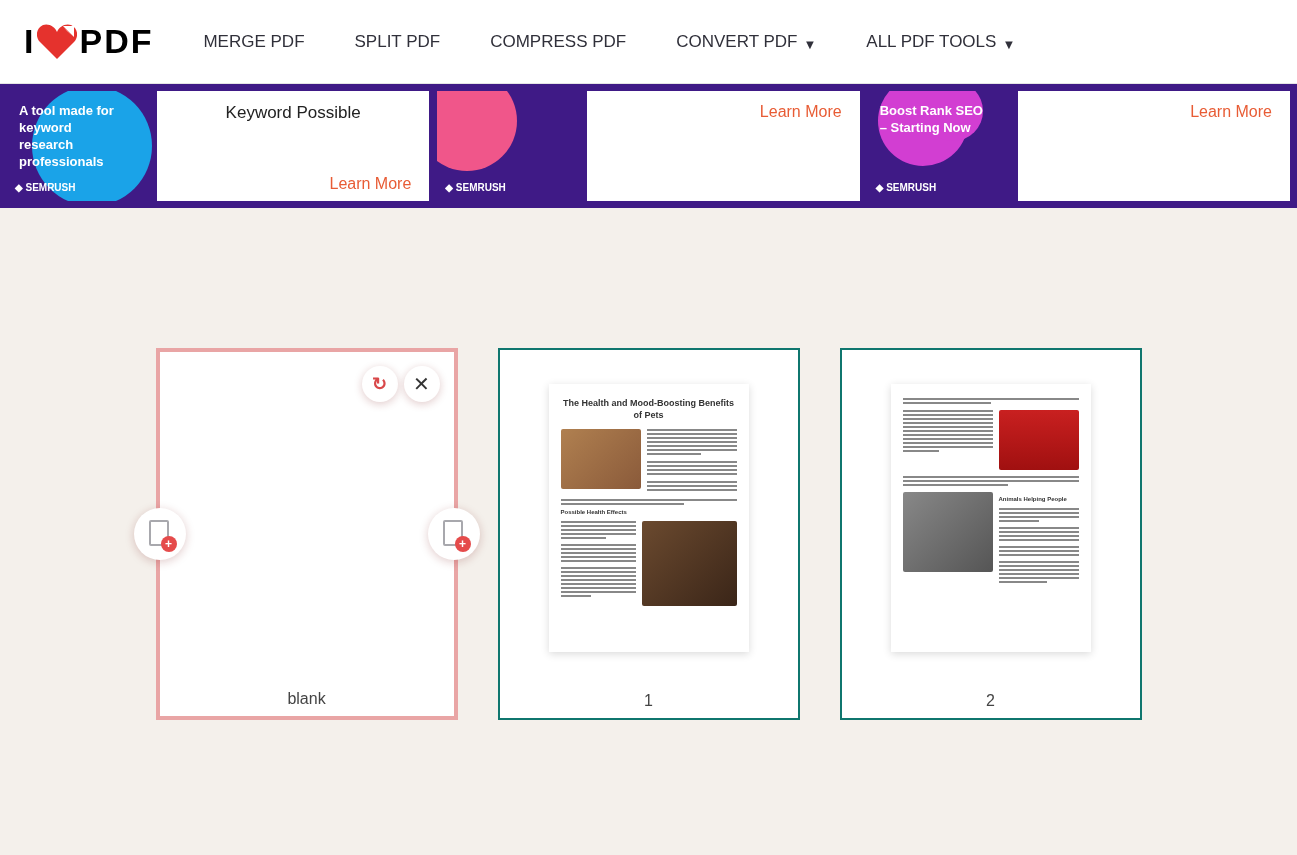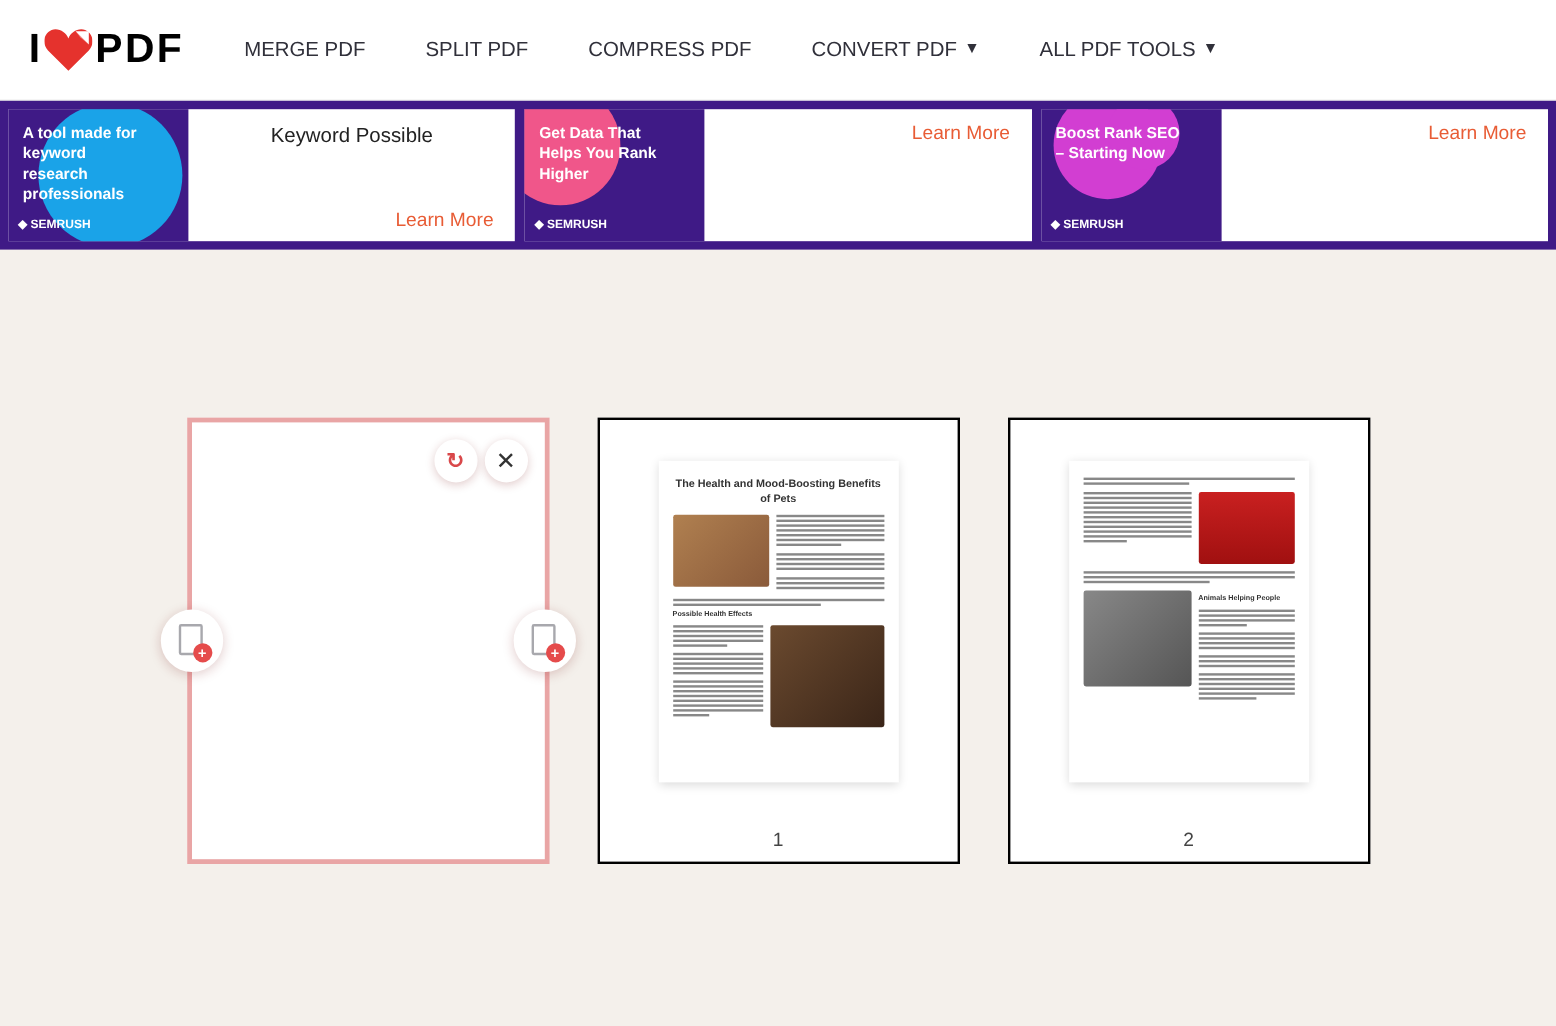--- a/index.html
+++ b/index.html
@@ -1,33 +1,33 @@
 <!DOCTYPE html>
 <html><head>
 <meta charset="utf-8">
 <style>
 *{margin:0;padding:0;box-sizing:border-box}
 body{font-family:-apple-system,BlinkMacSystemFont,"Segoe UI",Arial,sans-serif;background:#f4f0eb}
 .header{background:#fff;border-bottom:1px solid #e5e5e5;padding:0 24px;display:flex;align-items:center;height:84px}
 .logo{display:flex;align-items:center;font-weight:900;font-size:34px;letter-spacing:2px;color:#000;margin-right:50px}
 .logo-heart{width:40px;height:36px;margin:0 2px;position:relative}
 .nav{display:flex;gap:50px}
-.nav-item{font-size:17px;font-weight:500;color:#30303a;cursor:pointer;display:flex;align-items:flex-start;gap:6px}
+.nav-item{font-size:17px;font-weight:500;color:#30303a;cursor:pointer;display:flex;align-items:flex-end;gap:6px}
 .caret{font-size:13px}
 .ad-bar{background:#3f1a86;margin:0;padding:7px;display:flex;gap:8px}
 .ad-card{background:#fff;flex:1;display:flex;height:110px}
 .ad-img{width:150px;background:#3f1a86;position:relative;overflow:hidden}
 .ad-shape{position:absolute;border-radius:50%}
 .ad-text{position:absolute;top:12px;left:12px;color:#fff;font-size:13px;font-weight:600;line-height:1.3;max-width:110px;z-index:2}
 .ad-brand{position:absolute;bottom:8px;left:8px;color:#fff;font-size:10px;font-weight:600;z-index:2}
 .ad-body{flex:1;display:flex;flex-direction:column;justify-content:space-between;padding:12px 18px 8px}
 .ad-title{font-size:17px;color:#222;text-align:center}
 .ad-link{color:#e85c35;font-size:16px;text-align:right}
 .workspace{padding:140px 40px 40px;display:flex;justify-content:center;gap:40px;position:relative}
-.page-card{width:302px;height:372px;border:2px solid #000000;background:#fff;display:flex;flex-direction:column;position:relative;cursor:pointer}
+.page-card{width:302px;height:372px;border:2px solid #0f766e;background:#fff;display:flex;flex-direction:column;position:relative;cursor:pointer}
 .page-card.selected{border:4px solid #e9a5a5}
 .page-content{flex:1;display:flex;align-items:center;justify-content:center;padding:30px;position:relative}
 .page-label{text-align:center;padding:6px 0 8px;font-size:16px;color:#444}
 .page-actions{position:absolute;top:14px;right:14px;display:flex;gap:6px;z-index:5}
 .action-btn{width:36px;height:36px;border-radius:50%;background:#fff;box-shadow:0 2px 8px rgba(120,20,20,.22);display:flex;align-items:center;justify-content:center;cursor:pointer;font-size:18px}
 .rotate-icon{color:#d9484a;font-weight:700}
 .close-icon{color:#333;font-size:20px}
 .add-between{position:absolute;top:50%;transform:translate(-50%,-50%);width:52px;height:52px;border-radius:50%;background:#fff;box-shadow:0 2px 10px rgba(120,20,20,.22);display:flex;align-items:center;justify-content:center;cursor:pointer;z-index:10}
 .add-icon{position:relative;width:22px;height:28px}
 .add-page{width:20px;height:26px;border:2px solid #a8a8ad;border-radius:2px;background:#fff}
@@ -88,21 +88,20 @@
       <div class="ad-brand">◆ <span>SEMRUSH</span></div>
     </div>
     <div class="ad-body">
       <div class="ad-title">Keyword Possible</div>
       <div class="ad-link">Learn More</div>
     </div>
   </div>
   <div class="ad-card">
     <div class="ad-img">
       <div class="ad-shape" style="width:100px;height:100px;background:#f0568a;left:-20px;top:-20px"></div>
-      <div class="ad-text">Get Data That Helps You Rank Higher</div>
       <div class="ad-brand">◆ <span>SEMRUSH</span></div>
     </div>
     <div class="ad-body">
       <div class="ad-link">Learn More</div>
     </div>
   </div>
   <div class="ad-card">
     <div class="ad-img">
       <div class="ad-shape" style="width:90px;height:90px;background:#d23ed2;left:10px;top:-15px"></div>
       <div class="ad-shape" style="width:60px;height:60px;background:#d23ed2;left:55px;top:-10px"></div>
@@ -126,20 +125,21 @@
     </div>
     <div class="page-actions">
       <div class="action-btn">
           <span class="rotate-icon">↻</span>
         </div>
       <div class="action-btn">
           <span class="close-icon">✕</span>
         </div>
     </div>
     <div class="page-content"></div>
+    <div class="page-label">blank</div>
     <div class="add-between" style="left:100%">
       <div class="add-icon">
         <div class="add-page"></div>
           <div class="add-plus">+</div>
       </div>
     </div>
   </div>
 
   <div class="page-card">
     <div class="page-content">

